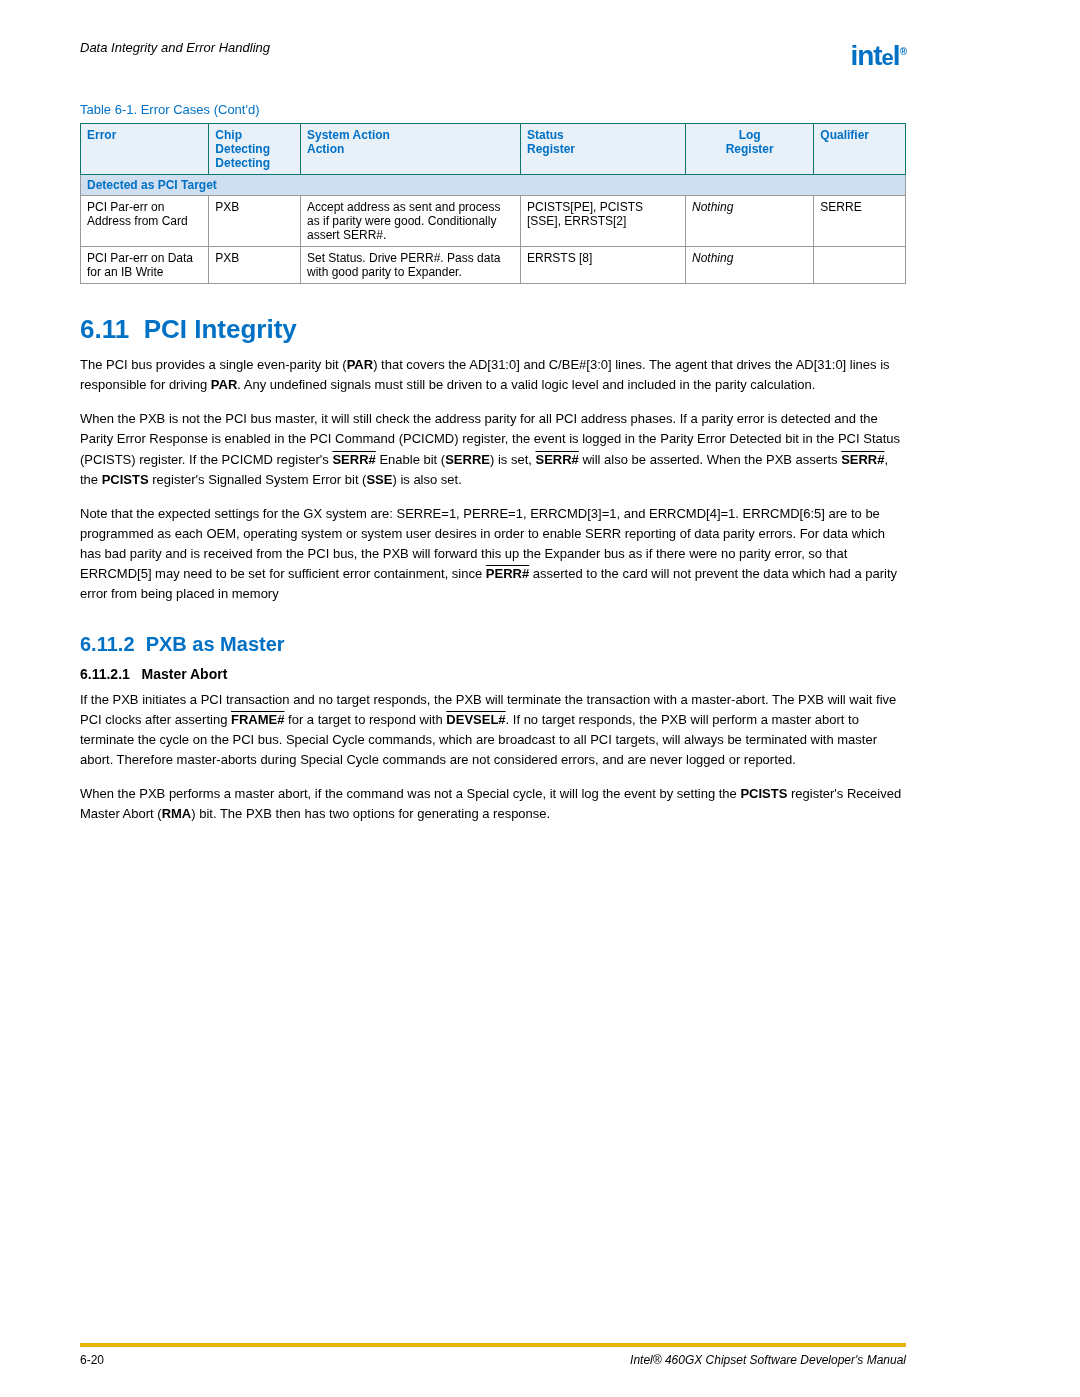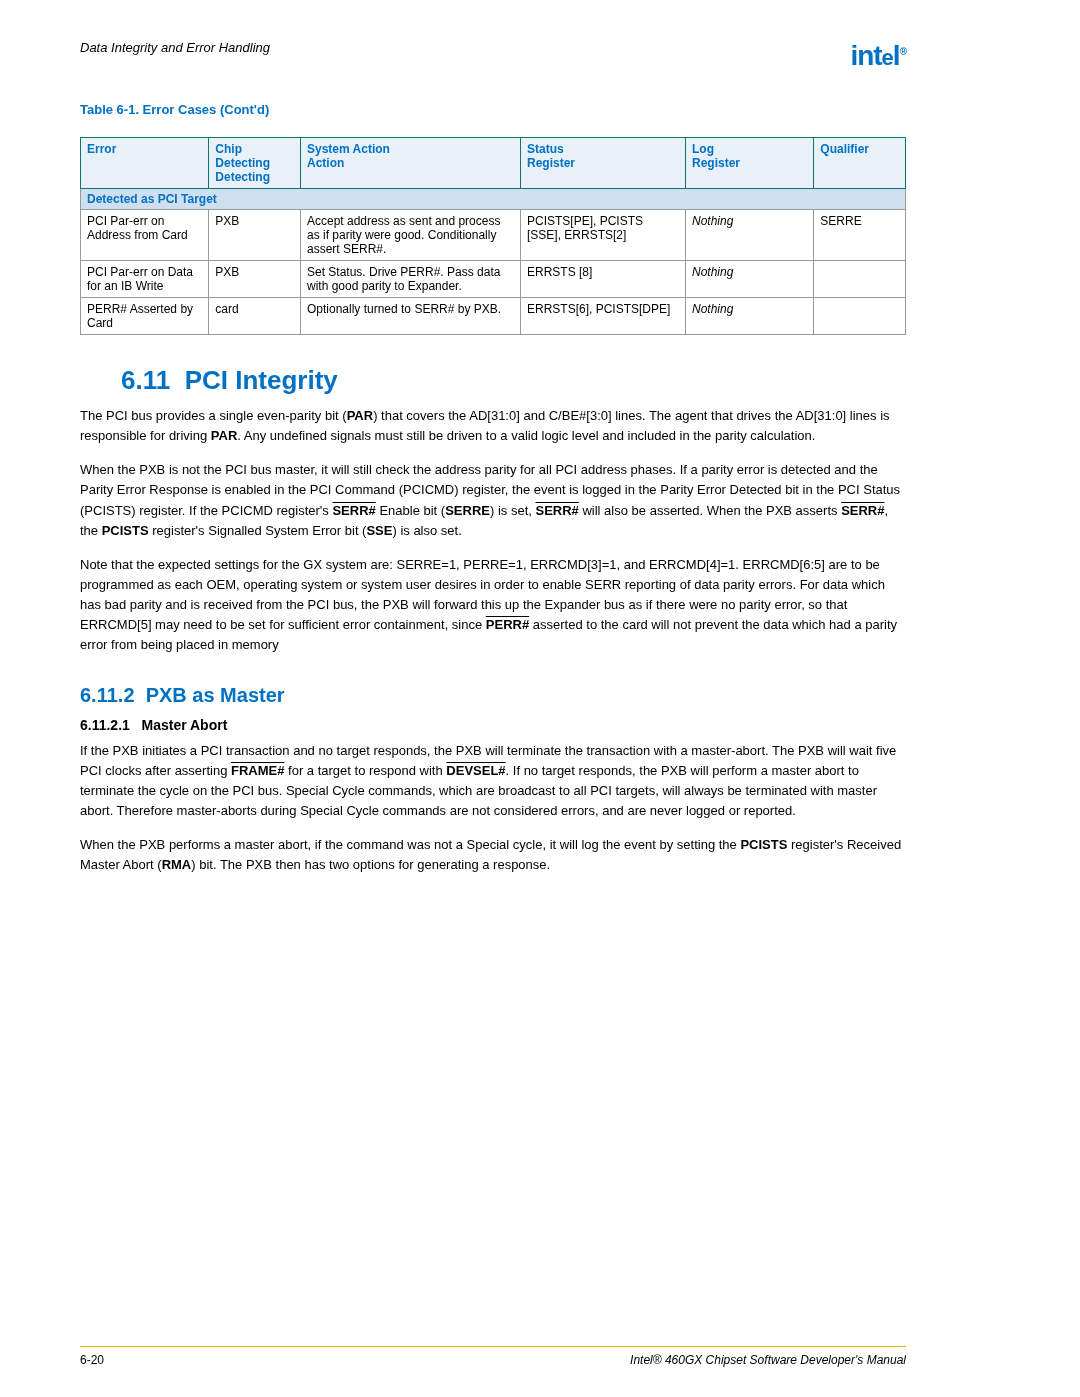--- a/index.html
+++ b/index.html
@@ -26,24 +26,24 @@
       margin-bottom: 30px;
       border-bottom: none;
     }
     .header-title {
       font-style: italic;
       font-size: 13px;
       color: #000;
     }
     
     .table-title {
-      font-weight: bold;
-      color: #0071c5;
-      font-size: 13px;
-      margin-bottom: 20px;
+      font-weight: normal;
+      color: #0071c5;
+      font-size: 13px;
+      margin-bottom: 6px;
     }
     table.error-table {
       width: 100%;
       border-collapse: collapse;
       font-size: 12px;
       margin-bottom: 30px;
     }
     table.error-table th {
       background: #e8f0f8;
       border: 1px solid #0f766e;
@@ -69,21 +69,20 @@
     }
     
     .section-heading {
       color: #0071c5;
       font-weight: bold;
       margin-top: 28px;
       margin-bottom: 10px;
     }
     .section-heading.large {
       font-size: 26px;
-      margin-left: 41px;
     }
     .section-heading.medium {
       font-size: 20px;
     }
     .section-heading.xsmall {
       font-size: 14px;
       color: #000;
       font-style: normal;
     }
     p.body-text {
@@ -98,21 +97,21 @@
     
     .page-footer {
       position: absolute;
       bottom: 30px;
       left: 80px;
       right: 80px;
       display: flex;
       justify-content: space-between;
       font-size: 12px;
       color: #000;
-      border-top: 1px solid #eab308;
+      border-top: 4px solid #eab308;
       padding-top: 6px;
     }
     .italic { font-style: italic; }
   </style>
 </head>
 <body>
 
 <div class="page">
 
   <div class="page-header">
@@ -135,21 +134,21 @@
           <span style="display:block;">Detecting</span>
         </th>
         <th style="width:24%;">
           <span style="display:block;">System Action</span>
           <span style="display:block;">Action</span>
         </th>
         <th style="width:18%;">
           <span style="display:block;">Status</span>
           <span style="display:block;">Register</span>
         </th>
-        <th style="width:14%;">
+        <th style="width:14%;text-align:center;">
           <span style="display:block;">Log</span>
           <span style="display:block;">Register</span>
         </th>
         <th style="width:10%;">
           <span>Qualifier</span>
         </th>
       </tr>
     </thead>
     <tbody>
       <tr class="section-header">
@@ -164,28 +163,20 @@
         <td>SERRE</td>
       </tr>
       <tr>
         <td>PCI Par-err on Data for an IB Write</td>
         <td>PXB</td>
         <td>Set Status. Drive PERR#. Pass data with good parity to Expander.</td>
         <td>ERRSTS [8]</td>
         <td style="font-style:italic;">Nothing</td>
         <td></td>
       </tr>
-      <tr>
-        <td>PERR# Asserted by Card</td>
-        <td>card</td>
-        <td>Optionally turned to SERR# by PXB.</td>
-        <td>ERRSTS[6], PCISTS[DPE]</td>
-        <td style="font-style:italic;">Nothing</td>
-        <td></td>
-      </tr>
     </tbody>
   </table>
 
   <div class="section-heading large">
     <span>6.11</span>&nbsp;&nbsp;<span>PCI Integrity</span>
   </div>
   <p class="body-text">
     The PCI bus provides a single even-parity bit (<strong>PAR</strong>) that covers the AD[31:0] and C/BE#[3:0] lines. The agent that drives the AD[31:0] lines is responsible for driving <strong>PAR</strong>. Any undefined signals must still be driven to a valid logic level and included in the parity calculation.
   </p>
 

